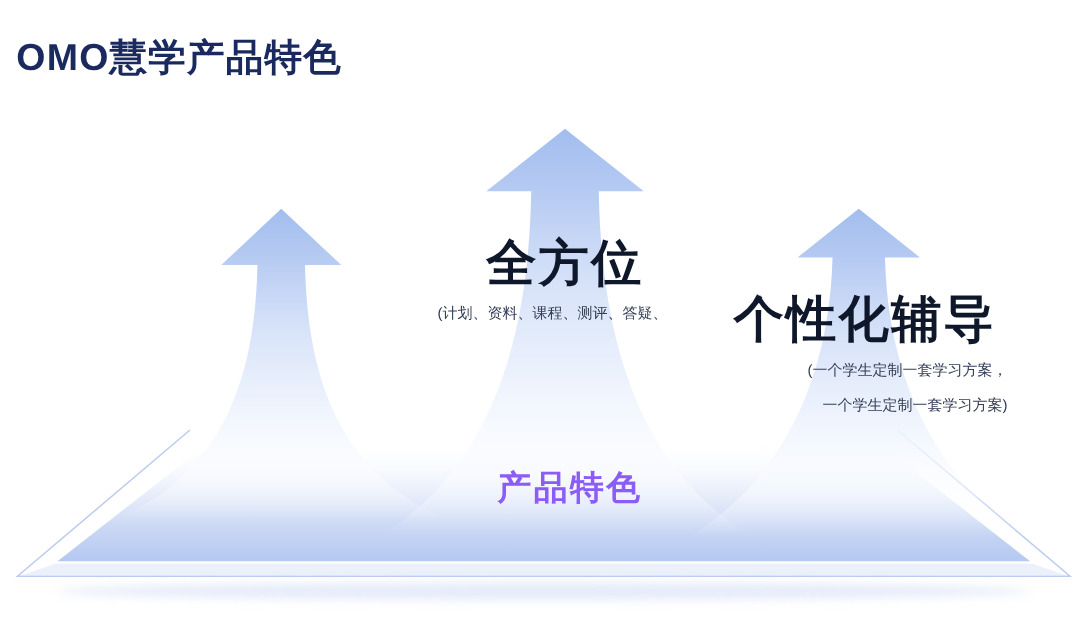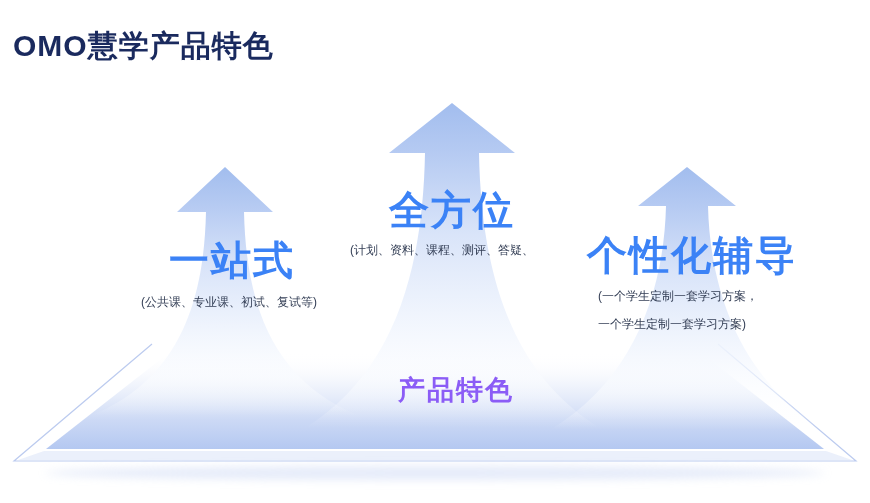--- a/index.html
+++ b/index.html
@@ -2,29 +2,29 @@
 <html><head>
 <meta charset="utf-8">
 <style>
   html,body{margin:0;padding:0;background:#ffffff;}
   body{font-family:"Liberation Sans","DejaVu Sans",sans-serif;}
   .stage{position:relative;width:870px;height:503px;background:#ffffff;overflow:hidden;}
   .scene{position:absolute;left:0;top:0;width:870px;height:503px;}
   .page-title{position:absolute;left:13px;top:26px;margin:0;
     font-size:30px;font-weight:700;letter-spacing:1px;color:#1a2a5e;}
   .f-label{position:absolute;font-weight:700;font-size:40px;letter-spacing:2px;
-    color:#3b82f6;text-align:center;}
+    color:#0f172a;text-align:center;}
   .label-1{left:132px;top:233px;width:200px;}
   .label-2{left:352px;top:183px;width:200px;}
   .label-3{left:560px;top:228px;width:264px;}
   .f-desc{position:absolute;font-size:12px;line-height:25px;color:#333e55;
     text-align:center;font-weight:400;}
   .desc-1{left:79px;top:290px;width:300px;}
   .desc-2{left:292px;top:238px;width:300px;}
-  .desc-3{left:598px;top:282px;width:230px;text-align:left;line-height:28px;}
+  .desc-3{left:576px;top:282px;width:230px;text-align:right;line-height:28px;}
   .f-desc span{display:block;}
   .platform-label{position:absolute;left:356px;top:372px;width:200px;
     font-size:27px;font-weight:700;letter-spacing:2px;color:#8b5cf6;text-align:center;}
   .reflection-wrap{position:absolute;left:356px;top:402px;width:200px;height:24px;
     overflow:hidden;
     -webkit-mask-image:linear-gradient(to bottom,rgba(0,0,0,.55),rgba(0,0,0,0) 90%);
     mask-image:linear-gradient(to bottom,rgba(0,0,0,.55),rgba(0,0,0,0) 90%);}
 </style>
 </head>
 <body>
@@ -71,24 +71,20 @@
 
     <path d="M687,167 L736,206 L708,206
              C710,290 740,380 825,430
              L550,430
              C634,380 664,290 666,206
              L638,206 Z" fill="url(#arrowGrad)"></path>
   </svg>
 
   <h1 class="page-title">OMO慧学产品特色</h1>
 
-  <div class="f-label label-1">一站式</div>
-  <div class="f-desc desc-1">
-    <span>(公共课、专业课、初试、复试等)</span>
-  </div>
 
   <div class="f-label label-2">全方位</div>
   <div class="f-desc desc-2">
     <span>(计划、资料、课程、测评、答疑、</span>
   </div>
 
   <div class="f-label label-3">个性化辅导</div>
   <div class="f-desc desc-3">
     <span>(一个学生定制一套学习方案，</span>
     <span>一个学生定制一套学习方案)</span>

